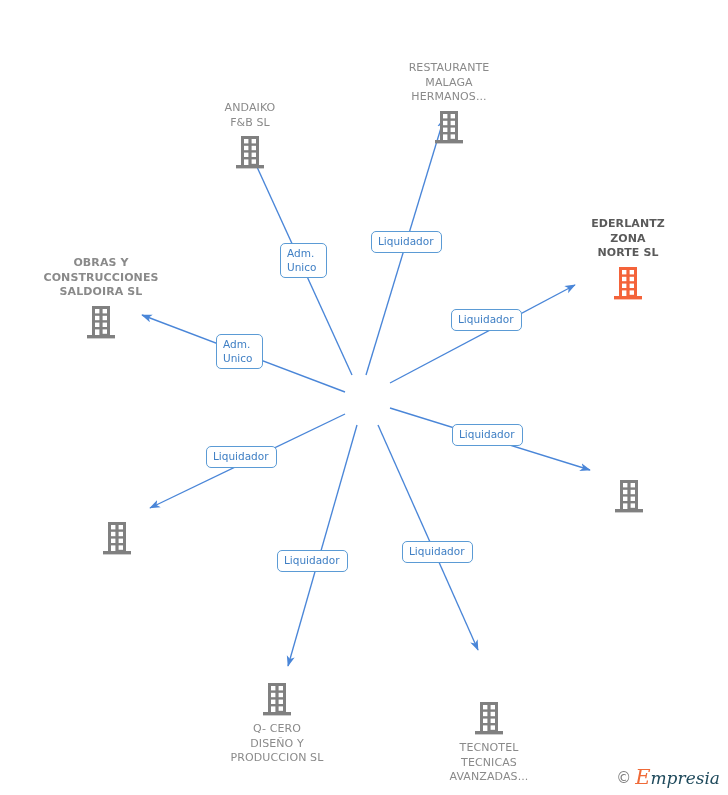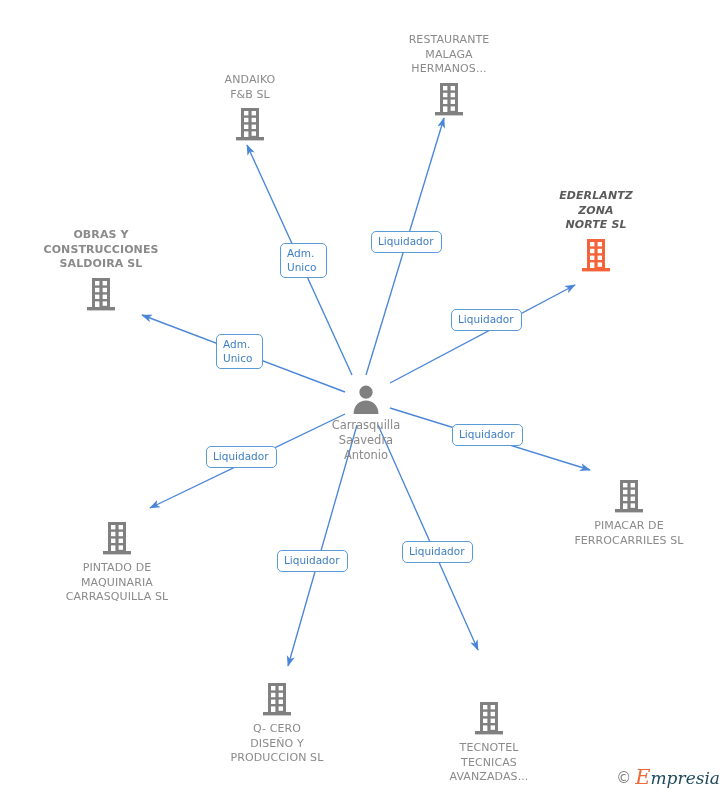--- a/index.html
+++ b/index.html
@@ -32,20 +32,21 @@
     margin-left: -80px;
     text-align: center;
     z-index: 3;
   }
   .node-label {
     font-size: 11px;
     line-height: 14.5px;
     color: #8a8a8a;
     letter-spacing: 0.1px;
     white-space: pre-line;
+    margin-top: 28px;
   }
   .node.highlight .node-label {
     color: #5a5a5a;
     font-weight: bold;
   }
   .node-icon {
     display: block;
     margin: 0 auto;
   }
   .node.label-top .node-label { margin-bottom: 4px; }
@@ -128,29 +129,20 @@
         <line x1="366" y1="375" x2="444" y2="118"></line>
         <line x1="390" y1="383" x2="575" y2="285"></line>
         <line x1="345" y1="392" x2="142" y2="315"></line>
         <line x1="390" y1="408" x2="590" y2="470"></line>
         <line x1="345" y1="414" x2="150" y2="508"></line>
         <line x1="357" y1="425" x2="288" y2="666"></line>
         <line x1="378" y1="425" x2="478" y2="650"></line>
       </g>
   </svg>
 
-  <div class="center-node" style="left:366px; top:382px;">
-    <svg class="node-icon" width="32" height="32" viewBox="0 0 32 32" xmlns="http://www.w3.org/2000/svg">
-      <circle cx="16" cy="10.2" r="6.6" fill="#808080"></circle>
-      <path d="M3.6 32 C3.6 23.4 9.2 18.6 16 18.6 C22.8 18.6 28.4 23.4 28.4 32 Z" fill="#808080"></path>
-    </svg>
-    <div class="center-label">Carrasquilla
-Saavedra
-Antonio</div>
-  </div>
 
   <div id="nodes-layer">
       <div class="node label-top" style="left: 250px; top: 73px;">
         <div class="node-label">ANDAIKO
 F&amp;B SL</div>
         <svg class="node-icon" width="30" height="36" viewBox="0 0 30 36" xmlns="http://www.w3.org/2000/svg">
           <rect x="6" y="2" width="18" height="29" fill="#808080"></rect>
           <rect x="1" y="31" width="28" height="3.4" fill="#808080"></rect>
           <rect x="9" y="5" width="4.4" height="4.4" fill="#ffffff"></rect>
           <rect x="16.6" y="5" width="4.4" height="4.4" fill="#ffffff"></rect>
@@ -172,21 +164,21 @@
           <rect x="9" y="5" width="4.4" height="4.4" fill="#ffffff"></rect>
           <rect x="16.6" y="5" width="4.4" height="4.4" fill="#ffffff"></rect>
           <rect x="9" y="11.8" width="4.4" height="4.4" fill="#ffffff"></rect>
           <rect x="16.6" y="11.8" width="4.4" height="4.4" fill="#ffffff"></rect>
           <rect x="9" y="18.6" width="4.4" height="4.4" fill="#ffffff"></rect>
           <rect x="16.6" y="18.6" width="4.4" height="4.4" fill="#ffffff"></rect>
           <rect x="9" y="25.4" width="4.4" height="5.6" fill="#ffffff"></rect>
           <rect x="16.6" y="25.4" width="4.4" height="4.4" fill="#ffffff"></rect>
         </svg>
       </div>
-      <div class="node label-top highlight" style="left: 596px; top: 189px; font-style: italic;">
+      <div class="node label-top highlight" style="left: 628px; top: 189px;">
         <div class="node-label">EDERLANTZ
 ZONA
 NORTE SL</div>
         <svg class="node-icon" width="30" height="36" viewBox="0 0 30 36" xmlns="http://www.w3.org/2000/svg">
           <rect x="6" y="2" width="18" height="29" fill="#f4633a"></rect>
           <rect x="1" y="31" width="28" height="3.4" fill="#f4633a"></rect>
           <rect x="9" y="5" width="4.4" height="4.4" fill="#ffffff"></rect>
           <rect x="16.6" y="5" width="4.4" height="4.4" fill="#ffffff"></rect>
           <rect x="9" y="11.8" width="4.4" height="4.4" fill="#ffffff"></rect>
           <rect x="16.6" y="11.8" width="4.4" height="4.4" fill="#ffffff"></rect>
@@ -219,39 +211,34 @@
           <rect x="1" y="31" width="28" height="3.4" fill="#808080"></rect>
           <rect x="9" y="5" width="4.4" height="4.4" fill="#ffffff"></rect>
           <rect x="16.6" y="5" width="4.4" height="4.4" fill="#ffffff"></rect>
           <rect x="9" y="11.8" width="4.4" height="4.4" fill="#ffffff"></rect>
           <rect x="16.6" y="11.8" width="4.4" height="4.4" fill="#ffffff"></rect>
           <rect x="9" y="18.6" width="4.4" height="4.4" fill="#ffffff"></rect>
           <rect x="16.6" y="18.6" width="4.4" height="4.4" fill="#ffffff"></rect>
           <rect x="9" y="25.4" width="4.4" height="5.6" fill="#ffffff"></rect>
           <rect x="16.6" y="25.4" width="4.4" height="4.4" fill="#ffffff"></rect>
         </svg>
-        <div class="node-label">PIMACAR DE
-FERROCARRILES SL</div>
       </div>
       <div class="node label-bottom" style="left: 117px; top: 520px;">
         <svg class="node-icon" width="30" height="36" viewBox="0 0 30 36" xmlns="http://www.w3.org/2000/svg">
           <rect x="6" y="2" width="18" height="29" fill="#808080"></rect>
           <rect x="1" y="31" width="28" height="3.4" fill="#808080"></rect>
           <rect x="9" y="5" width="4.4" height="4.4" fill="#ffffff"></rect>
           <rect x="16.6" y="5" width="4.4" height="4.4" fill="#ffffff"></rect>
           <rect x="9" y="11.8" width="4.4" height="4.4" fill="#ffffff"></rect>
           <rect x="16.6" y="11.8" width="4.4" height="4.4" fill="#ffffff"></rect>
           <rect x="9" y="18.6" width="4.4" height="4.4" fill="#ffffff"></rect>
           <rect x="16.6" y="18.6" width="4.4" height="4.4" fill="#ffffff"></rect>
           <rect x="9" y="25.4" width="4.4" height="5.6" fill="#ffffff"></rect>
           <rect x="16.6" y="25.4" width="4.4" height="4.4" fill="#ffffff"></rect>
         </svg>
-        <div class="node-label">PINTADO DE
-MAQUINARIA
-CARRASQUILLA SL</div>
       </div>
       <div class="node label-bottom" style="left: 277px; top: 681px;">
         <svg class="node-icon" width="30" height="36" viewBox="0 0 30 36" xmlns="http://www.w3.org/2000/svg">
           <rect x="6" y="2" width="18" height="29" fill="#808080"></rect>
           <rect x="1" y="31" width="28" height="3.4" fill="#808080"></rect>
           <rect x="9" y="5" width="4.4" height="4.4" fill="#ffffff"></rect>
           <rect x="16.6" y="5" width="4.4" height="4.4" fill="#ffffff"></rect>
           <rect x="9" y="11.8" width="4.4" height="4.4" fill="#ffffff"></rect>
           <rect x="16.6" y="11.8" width="4.4" height="4.4" fill="#ffffff"></rect>
           <rect x="9" y="18.6" width="4.4" height="4.4" fill="#ffffff"></rect>

